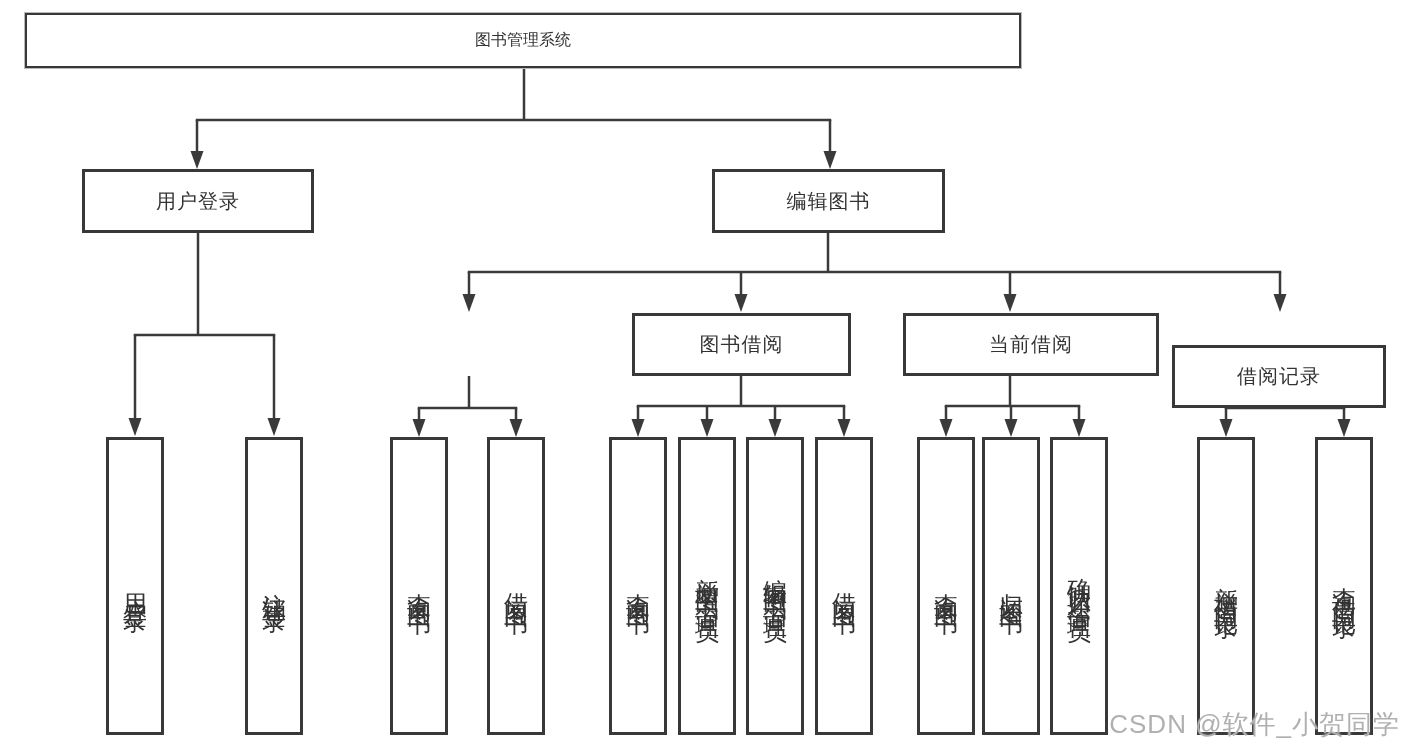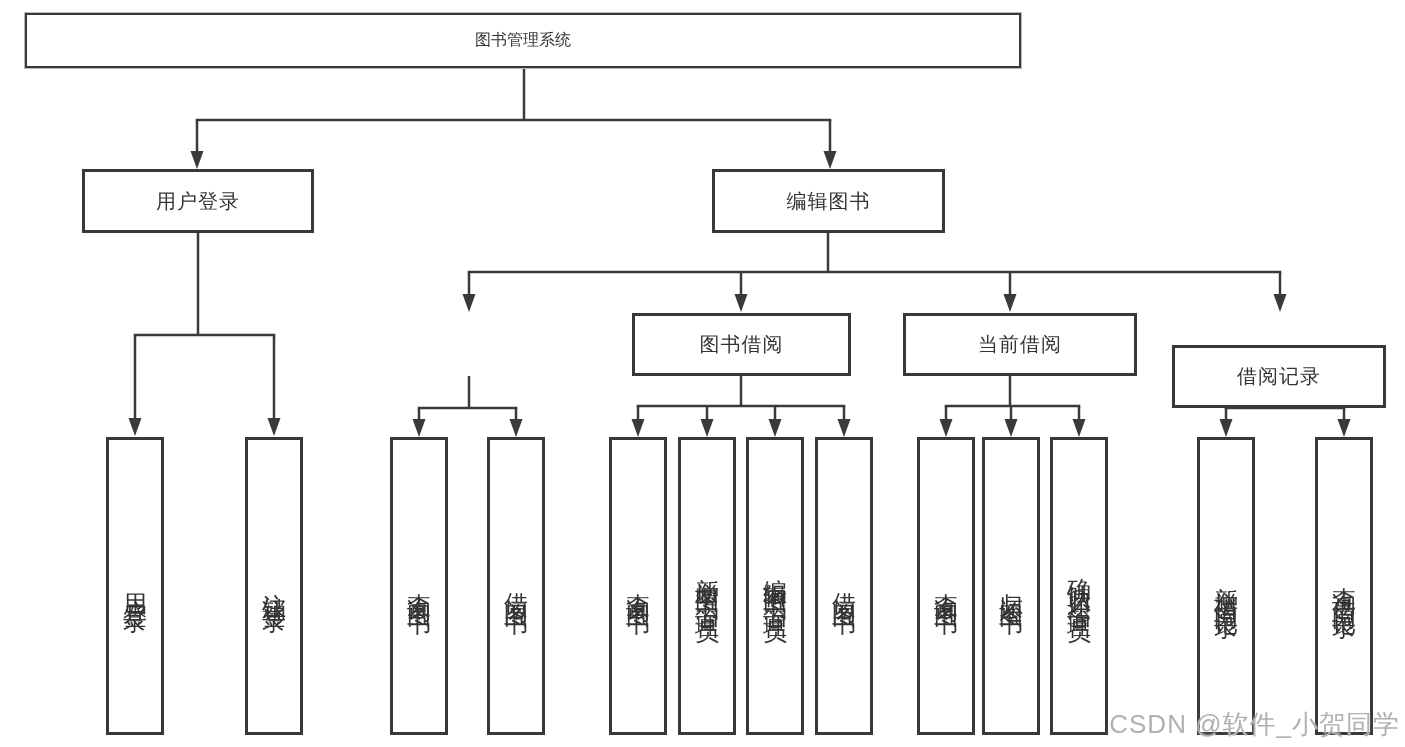--- a/index.html
+++ b/index.html
@@ -117,21 +117,21 @@
       <line x1="1344" y1="408" x2="1344" y2="422" stroke="#3a3a3a" stroke-width="2.5"></line>
       <polygon points="1337.5,419 1350.5,419 1344,437" fill="#3a3a3a"></polygon>
     </svg>
 
   <div class="box root" style="left:25px;top:13px;width:996px;height:55px;">图书管理系统</div>
 
   <div class="box h" style="left:82px;top:169px;width:232px;height:64px;">用户登录</div>
   <div class="box h" style="left:712px;top:169px;width:233px;height:64px;">编辑图书</div>
 
   <div class="box h" style="left:632px;top:313px;width:219px;height:63px;font-family:Liberation Mono, monospace;">图书借阅</div>
-  <div class="box h" style="left:903px;top:313px;width:234px;height:63px;">当前借阅</div>
+  <div class="box h" style="left:903px;top:313px;width:256px;height:63px;">当前借阅</div>
   <div class="box h" style="left:1172px;top:313px;width:214px;height:63px;margin-top:32px;">借阅记录</div>
 
   <div class="box v" style="left:106px;top:437px;width:58px;height:298px;">用户登录</div>
   <div class="box v" style="left:245px;top:437px;width:58px;height:298px;">注销登录</div>
 
   <div class="box v" style="left:390px;top:437px;width:58px;height:298px;">查询图书</div>
   <div class="box v" style="left:487px;top:437px;width:58px;height:298px;">借阅图书</div>
 
   <div class="box v" style="left:609px;top:437px;width:58px;height:298px;">查询图书</div>
   <div class="box v" style="left:678px;top:437px;width:58px;height:298px;">新增图书（管理员）</div>

